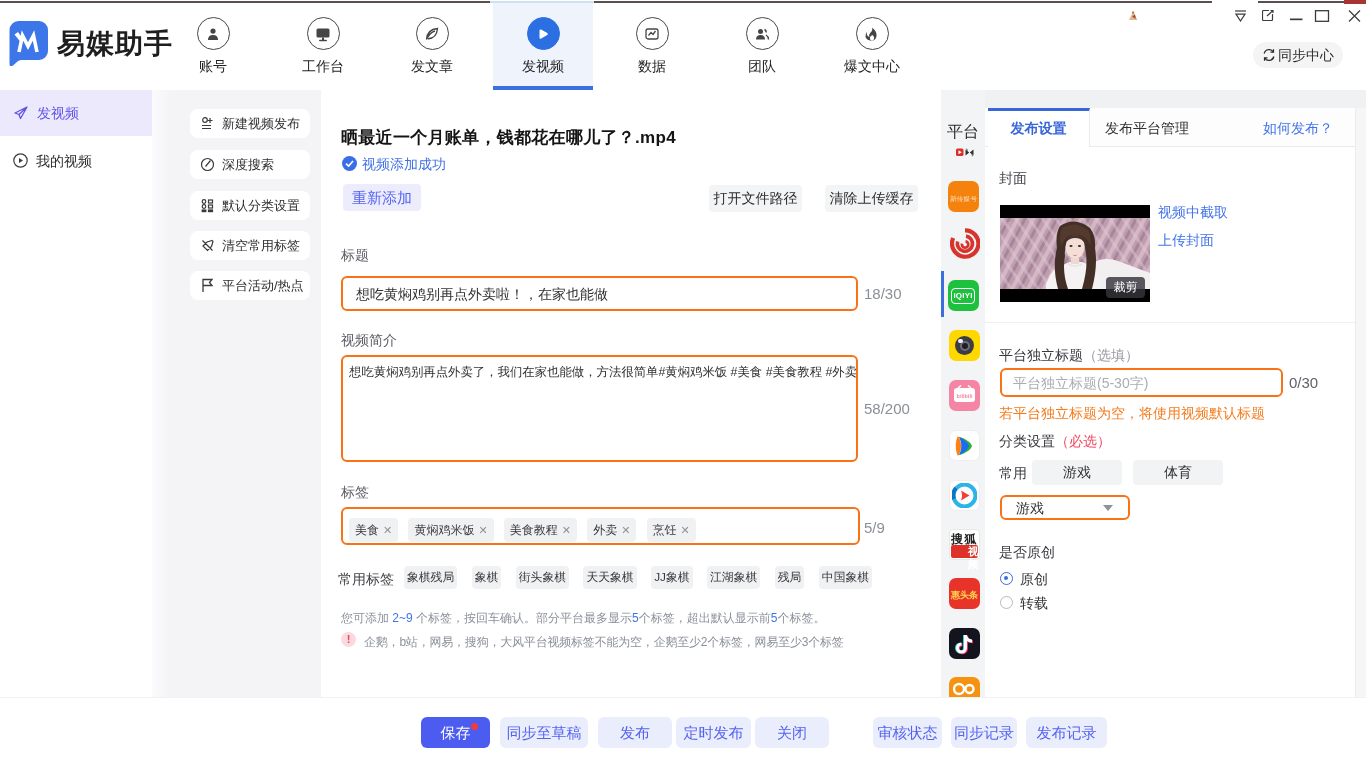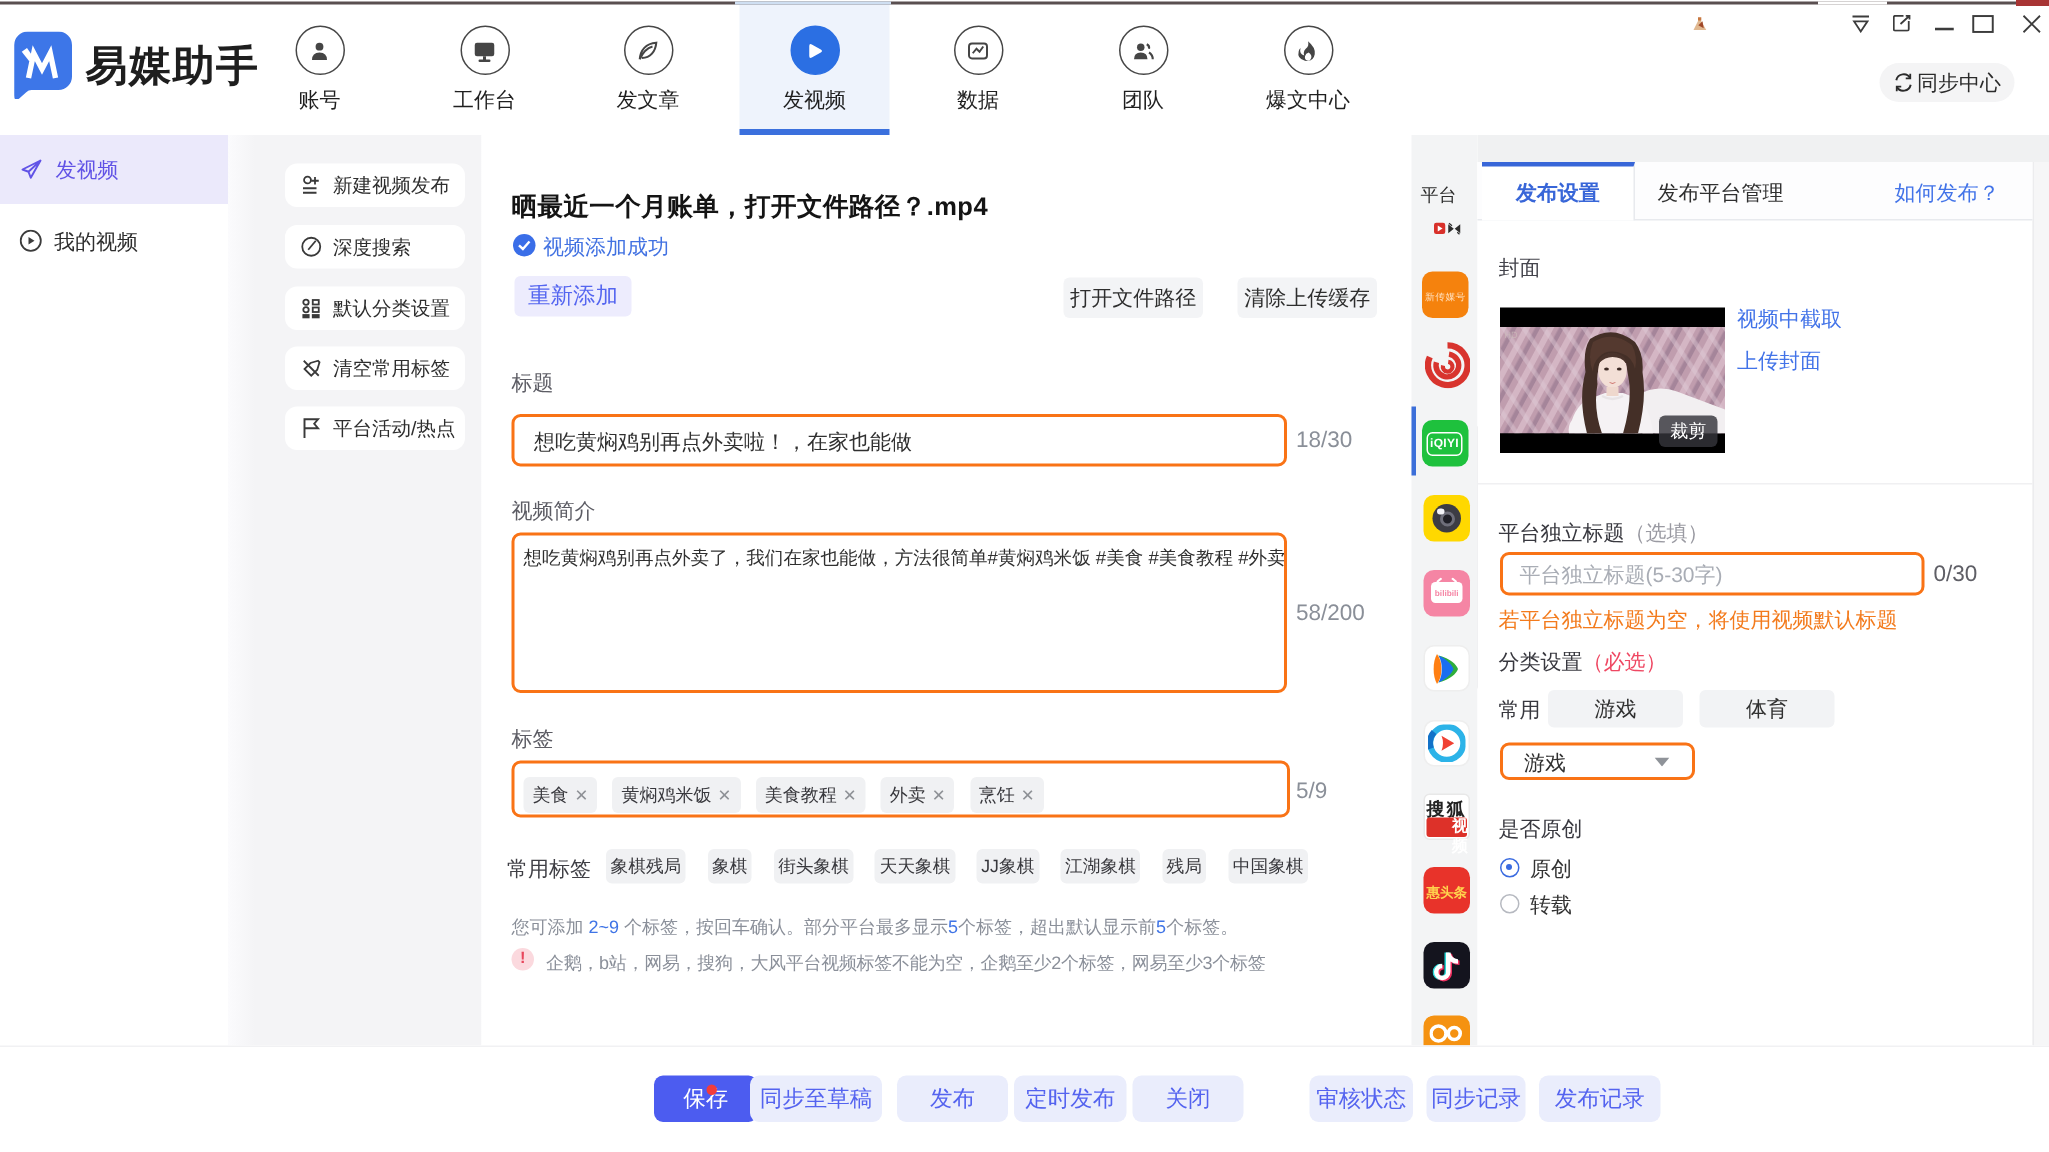--- a/index.html
+++ b/index.html
@@ -193,21 +193,21 @@
         <rect x="8.5" y="12" width="4" height="1.6" fill="#3a3a3a"></rect>
       </svg>默认分类设置</div>
 <div class="gbtn" style="top:231px;"><svg width="15" height="15" viewBox="0 0 15 15" fill="none" stroke="#3a3a3a" stroke-width="1.2">
         <path d="M2.5 2.5 L12.5 12.5 M12 2.5 L7 4 L3 8 L7.5 12.5 L11.5 8.5 L13 3.5 Z"></path>
       </svg>清空常用标签</div>
 <div class="gbtn" style="top:271px;"><svg width="15" height="15" viewBox="0 0 15 15" fill="none" stroke="#3a3a3a" stroke-width="1.3">
         <path d="M3 14 V1.5 H12 L9.5 4.5 L12 7.5 H3"></path>
       </svg>平台活动/热点</div>
 
 <div id="main"></div>
-<div class="abs" style="left:341px;top:126px;font-size:17px;font-weight:bold;color:#141414;letter-spacing:0.3px;">晒最近一个月账单，打开文件路径？.mp4</div>
+<div class="abs" style="left:341px;top:126px;font-size:17px;font-weight:bold;color:#141414;letter-spacing:0.3px;">晒最近一个月账单，钱都花在哪儿了？.mp4</div>
 <div class="abs" style="left:342px;top:156px;width:15px;height:15px;border-radius:50%;background:#3a6ee8;"><svg width="15" height="15" viewBox="0 0 15 15" fill="none" stroke="#fff" stroke-width="1.6">
         <path d="M4 7.6 L6.6 10 L11 5"></path>
       </svg></div>
 <div class="abs" style="left:362px;top:156px;font-size:14px;color:#4272e2;">视频添加成功</div>
 <div class="abs" style="left:343px;top:184px;width:78px;height:27px;background:#edecfd;border-radius:4px;text-align:center;line-height:27px;font-size:15px;color:#5566f0;">重新添加</div>
 <div class="btn-gray" style="left:709px;top:185px;width:93px;">打开文件路径</div>
 <div class="btn-gray" style="left:825px;top:185px;width:93px;">清除上传缓存</div>
 
 <div class="label" style="left:341px;top:247px;">标题</div>
 <div class="inputbox" style="left:341px;top:276px;width:517px;height:35px;line-height:33px;padding-left:13px;font-size:14px;">想吃黄焖鸡别再点外卖啦！，在家也能做</div>
@@ -229,21 +229,21 @@
 
 <div class="label" style="left:338px;top:571px;color:#3f3f45;">常用标签</div>
 <div class="abs" style="left:404px;top:566px;width:540px;white-space:nowrap;">
 <span class="chip2">象棋残局</span><span class="chip2">象棋</span><span class="chip2">街头象棋</span><span class="chip2">天天象棋</span><span class="chip2">JJ象棋</span><span class="chip2">江湖象棋</span><span class="chip2">残局</span><span class="chip2">中国象棋</span>
 </div>
 <div class="abs" style="left:341px;top:610px;font-size:12px;color:#8b909a;">您可添加 <span style="color:#3f74e6;">2~9</span> 个标签，按回车确认。部分平台最多显示<span style="color:#3f74e6;">5</span>个标签，超出默认显示前<span style="color:#3f74e6;">5</span>个标签。</div>
 <div class="abs" style="left:341px;top:632px;width:15px;height:15px;border-radius:50%;background:#fbd9de;text-align:center;line-height:15px;font-size:11px;font-weight:bold;color:#e8465c;">!</div>
 <div class="abs" style="left:364px;top:634px;font-size:12px;color:#8b909a;letter-spacing:-0.2px;">企鹅，b站，网易，搜狗，大风平台视频标签不能为空，企鹅至少2个标签，网易至少3个标签</div>
 
 <div id="platcol"></div>
-<div class="abs" style="left:947px;top:122px;width:32px;text-align:left;font-size:12px;color:#2b2b2b;">平台</div>
+<div class="abs" style="left:947px;top:122px;width:32px;text-align:right;font-size:16px;color:#2b2b2b;">平台</div>
 
 <svg class="abs" style="left:956px;top:148px;" width="18" height="9" viewBox="0 0 18 9">
       <rect x="0" y="0.5" width="7.5" height="7.5" rx="1.5" fill="#d8302a"></rect>
       <path d="M2.5 2.3 l3.2 2 -3.2 2 z" fill="#fff"></path>
       <path d="M9.5 1.5 L13.2 4.5 L9.5 7.5 z M17.5 1.5 L13.8 4.5 L17.5 7.5 z" fill="#2e2e2e"></path>
       <path d="M10 0.8 L12 2.5 M15.5 6.8 L17 8.2" stroke="#2e2e2e" stroke-width="0.8"></path>
     </svg>
 
 <div class="abs" style="left:948px;top:181px;width:31px;height:31px;border-radius:7px;background:#f5820d;">
   <div class="abs" style="left:2px;top:13.5px;width:27px;height:7px;color:#ffe0bf;font-size:6.5px;line-height:7px;text-align:center;white-space:nowrap;letter-spacing:0.3px;overflow:hidden;">新传媒号</div>
@@ -381,21 +381,21 @@
 
 <div class="rlabel" style="left:999px;top:544px;color:#38383f;">是否原创</div>
 <div class="abs" style="left:1000px;top:572px;width:13px;height:13px;border-radius:50%;border:1.5px solid #3a6be0;background:#fff;">
       <div class="abs" style="left:3px;top:3px;width:4px;height:4px;border-radius:50%;background:#3a6be0;"></div>
     </div>
 <div class="abs" style="left:1020px;top:571px;font-size:14px;color:#333;">原创</div>
 <div class="abs" style="left:1000px;top:596px;width:13px;height:13px;border-radius:50%;border:1.5px solid #b6b9c0;background:#fff;"></div>
 <div class="abs" style="left:1020px;top:595px;font-size:14px;color:#333;">转载</div>
 
 <div id="bottom"></div>
-<div class="bbtn" style="left:436px;width:69px;background:#4c5cf0;color:#fff;">保存</div>
+<div class="bbtn" style="left:421px;width:69px;background:#4c5cf0;color:#fff;">保存</div>
 <div class="abs" style="left:471px;top:723px;width:7px;height:7px;border-radius:50%;background:#f23c3c;"></div>
 <div class="bbtn" style="left:500px;width:88px;">同步至草稿</div>
 <div class="bbtn" style="left:598px;width:74px;">发布</div>
 <div class="bbtn" style="left:676px;width:75px;">定时发布</div>
 <div class="bbtn" style="left:755px;width:74px;">关闭</div>
 <div class="bbtn" style="left:873px;width:69px;">审核状态</div>
 <div class="bbtn" style="left:951px;width:66px;">同步记录</div>
 <div class="bbtn" style="left:1026px;width:81px;">发布记录</div>
 
 </div>

